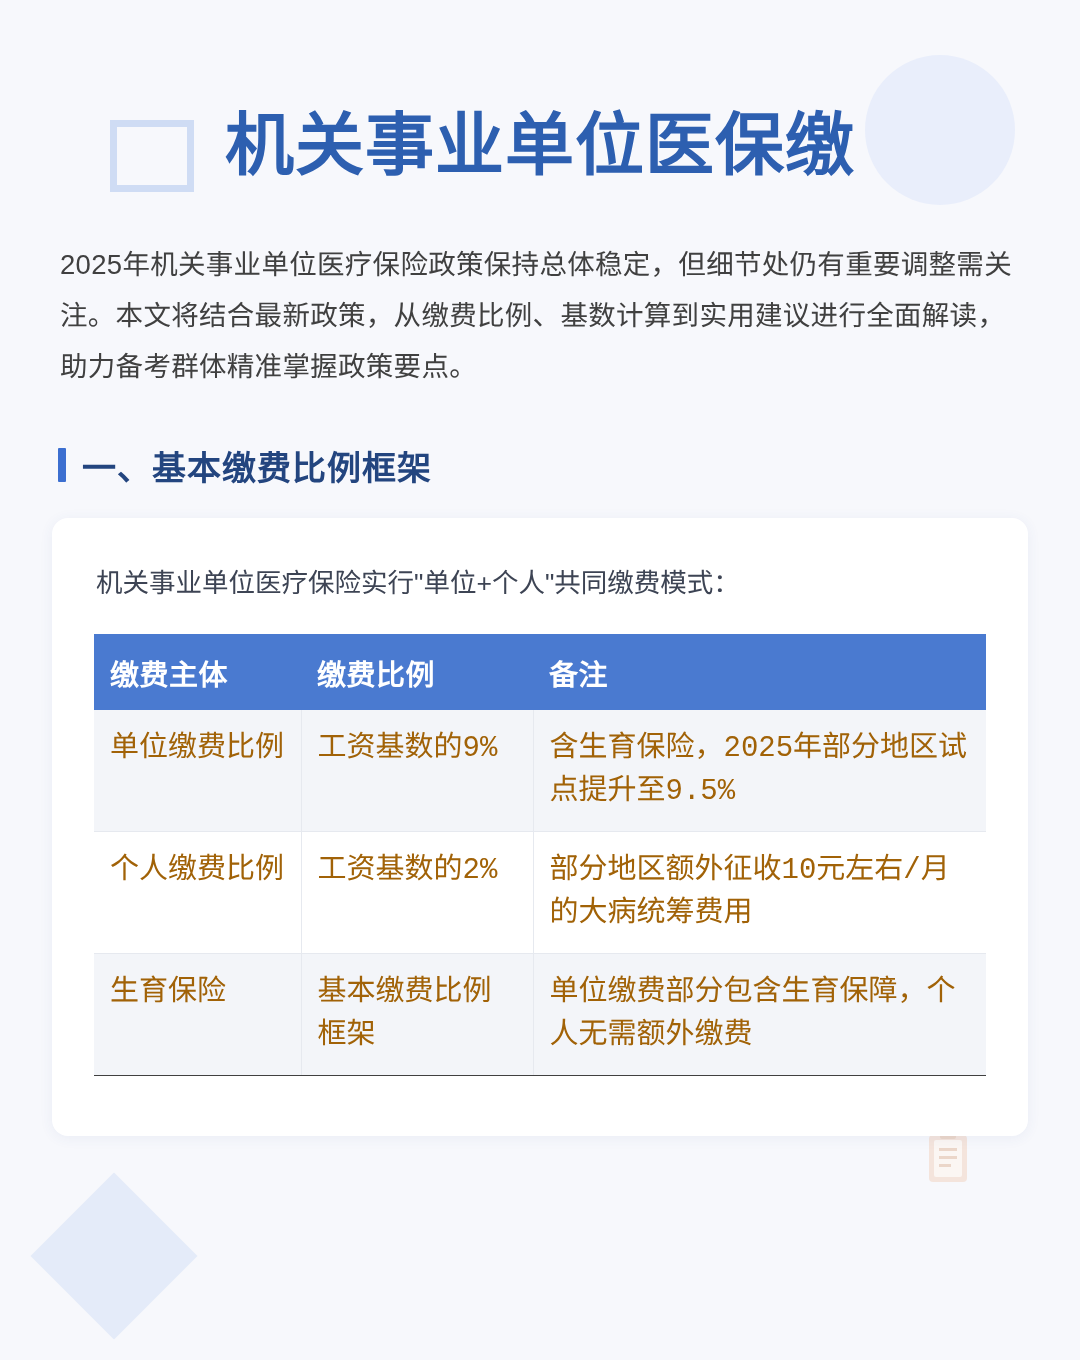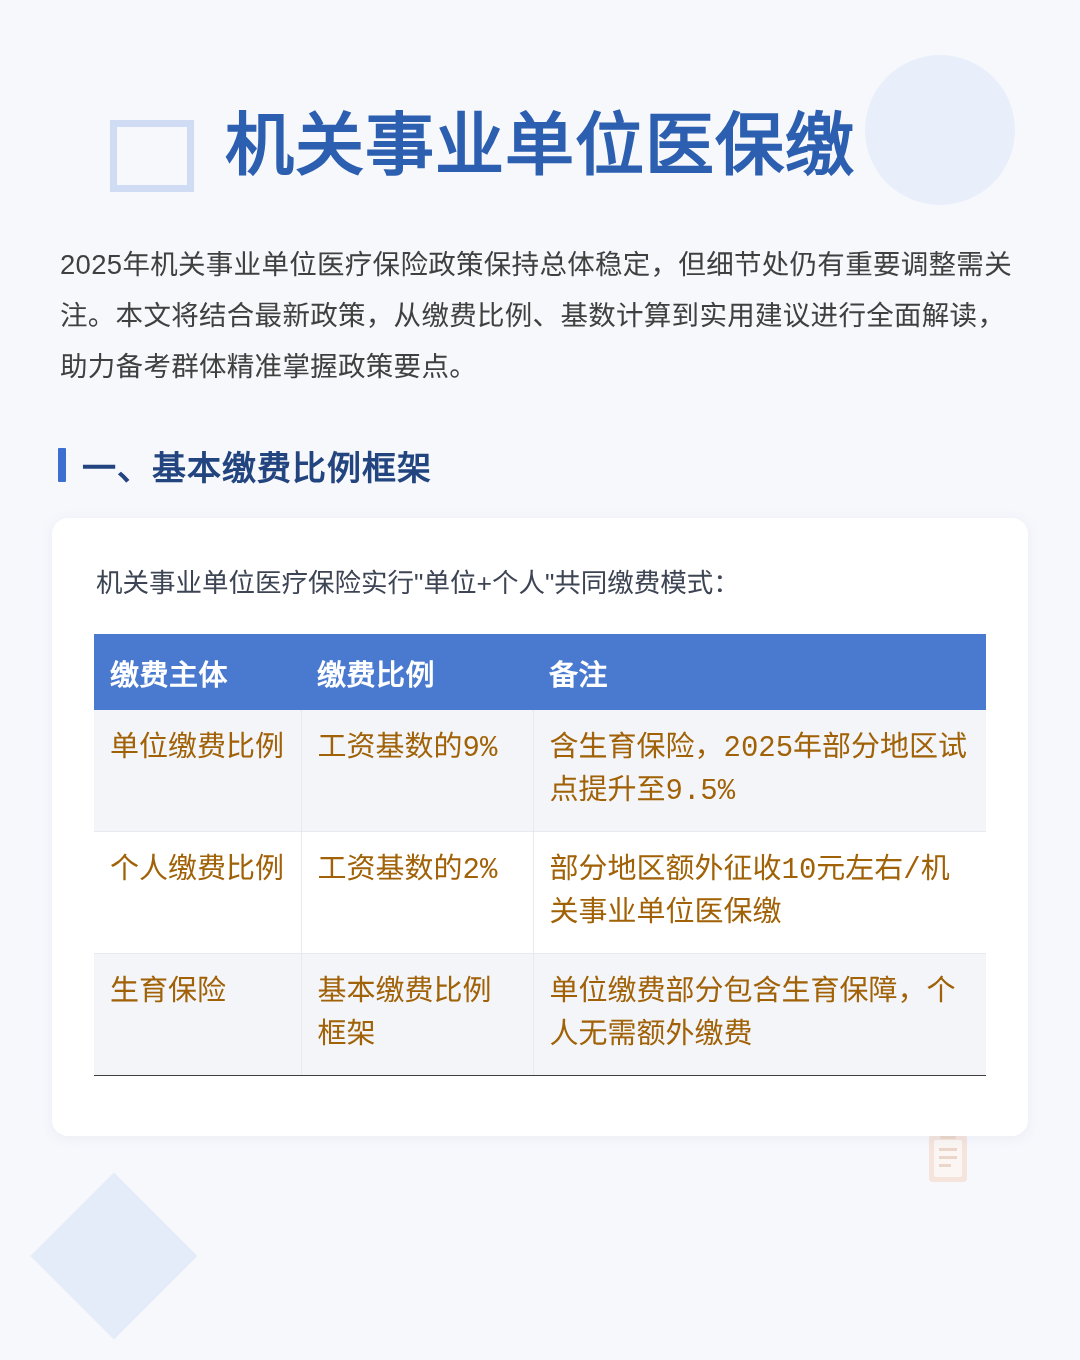--- a/index.html
+++ b/index.html
@@ -194,21 +194,21 @@
       </thead>
       <tbody>
         <tr>
           <td class="c1">单位缴费比例</td>
           <td class="c2">工资基数的9%</td>
           <td>含生育保险，2025年部分地区试点提升至9.5%</td>
         </tr>
         <tr>
           <td class="c1">个人缴费比例</td>
           <td class="c2">工资基数的2%</td>
-          <td>部分地区额外征收10元左右/机关事业单位医保缴</td>
+          <td>部分地区额外征收10元左右/月的大病统筹费用</td>
         </tr>
         <tr>
           <td class="c1">生育保险</td>
           <td class="c2">基本缴费比例框架</td>
           <td>单位缴费部分包含生育保障，个人无需额外缴费</td>
         </tr>
       </tbody>
     </table>
   </div>
 

